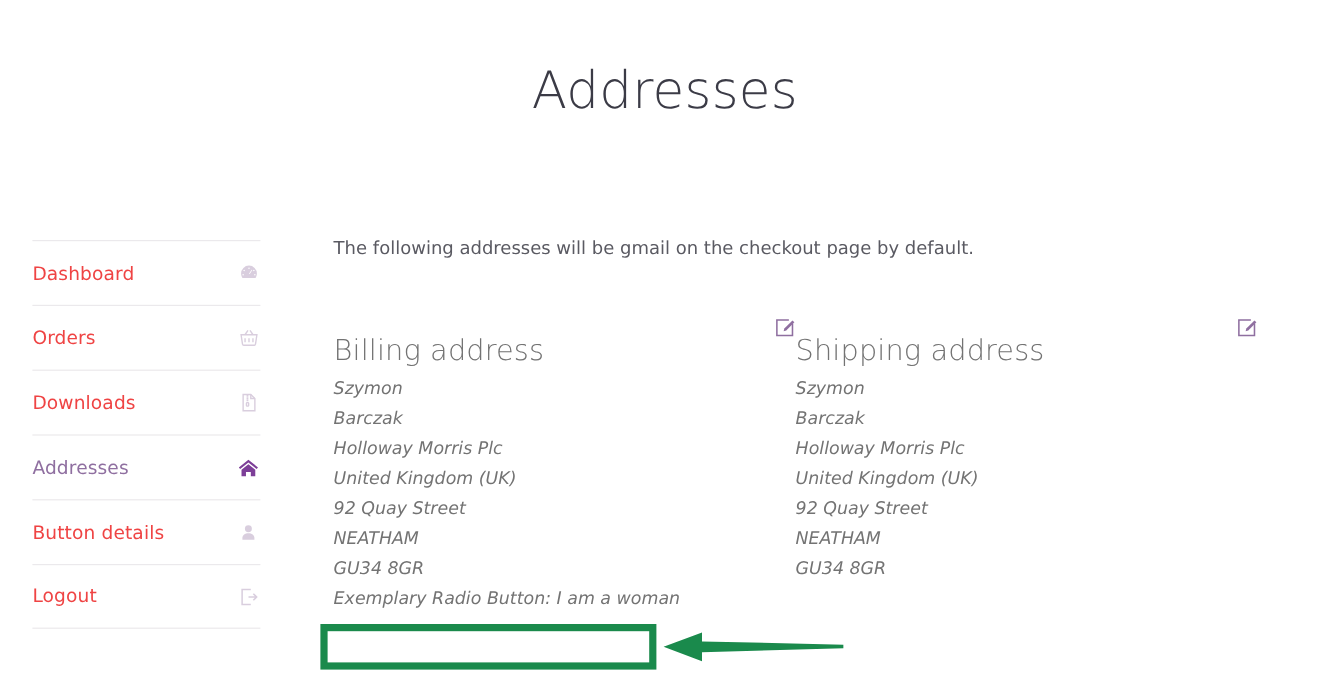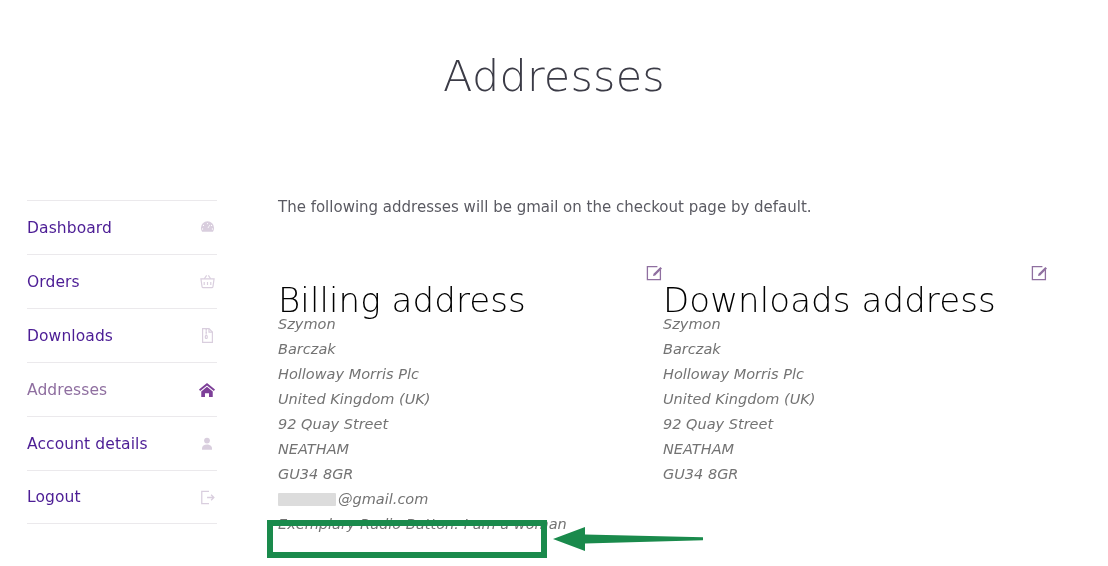--- a/index.html
+++ b/index.html
@@ -45,21 +45,21 @@
     display: flex;
     align-items: center;
     justify-content: space-between;
     cursor: pointer;
   }
   .nav-item:last-child { border-bottom: 1px solid #ebe9ec; }
   .nav-label {
     font-family: "DejaVu Sans", "Liberation Sans", sans-serif;
     font-size: 15.5px;
     font-weight: 400;
-    color: #4c1d95;
+    color: #ef4444;
     letter-spacing: 0.1px;
     white-space: nowrap;
   }
   .nav-item.is-active .nav-label { color: #8f6fa0; }
   .nav-icon {
     width: 20px; height: 20px;
     display: flex; align-items: center; justify-content: center;
     color: #d9cede;
     flex: 0 0 auto;
   }
@@ -92,23 +92,23 @@
   .col-head {
     position: relative;
     display: flex;
     align-items: flex-start;
     justify-content: space-between;
     height: 34px;
     margin-bottom: 22px;
   }
   .col-title {
     font-family: "DejaVu Sans", "Liberation Sans", sans-serif;
-    font-size: 34px;
+    font-size: 24px;
     font-weight: 300;
-    color: #000000;
+    color: #737373;
     line-height: 32px;
     letter-spacing: 0.1px;
     white-space: nowrap;
   }
   .edit-link {
     width: 18px; height: 18px;
     margin-top: 8px;
     color: #8f6fa0;
     cursor: pointer;
     flex: 0 0 auto;
@@ -201,21 +201,21 @@
       <span class="nav-label">Addresses</span>
       <span class="nav-icon">
         <svg viewBox="0 0 16 16" width="18" height="18" fill="currentColor">
           <path d="M8 1.8 0.9 7.6l1 1.2L8 3.9l6.1 4.9 1-1.2L8 1.8z"></path>
           <path d="M8 5.2 2.9 9.3v4.9h3.3v-3.3h3.6v3.3h3.3V9.3L8 5.2z"></path>
         </svg>
       </span>
     </div>
 
     <div class="nav-item">
-      <span class="nav-label">Account details</span>
+      <span class="nav-label">Button details</span>
       <span class="nav-icon">
         <svg viewBox="0 0 16 16" width="16" height="16" fill="currentColor">
           <circle cx="8" cy="4.6" r="2.9"></circle>
           <path d="M8 8.4c-2.8 0-5 1.7-5 3.8v1.6h10v-1.6c0-2.1-2.2-3.8-5-3.8z"></path>
         </svg>
       </span>
     </div>
 
     <div class="nav-item">
       <span class="nav-label">Logout</span>
@@ -246,31 +246,27 @@
           </a>
         </div>
         <address class="addr">
           <div class="line">Szymon</div>
           <div class="line">Barczak</div>
           <div class="line">Holloway Morris Plc</div>
           <div class="line">United Kingdom (UK)</div>
           <div class="line">92 Quay Street</div>
           <div class="line">NEATHAM</div>
           <div class="line">GU34 8GR</div>
-          <div class="line">
-            <span class="redact w2"></span>
-              <span>@gmail.com</span>
-          </div>
           <div class="line highlighted-row">Exemplary Radio Button: I am a woman</div>
         </address>
       </section>
 
       <section class="col shipping">
         <div class="col-head">
-          <h2 class="col-title">Downloads address</h2>
+          <h2 class="col-title">Shipping address</h2>
           <a class="edit-link">
             <svg viewBox="0 0 18 18" width="18" height="18" fill="none" stroke="currentColor" stroke-width="1.3">
               <path d="M12.4 2.6H2.4v13h13v-10"></path>
               <path d="M8.6 9.8 15.4 3 17 4.6l-6.8 6.8-2.2.6.6-2.2z" fill="currentColor" stroke="none"></path>
             </svg>
           </a>
         </div>
         <address class="addr">
           <div class="line">Szymon</div>
           <div class="line">Barczak</div>

